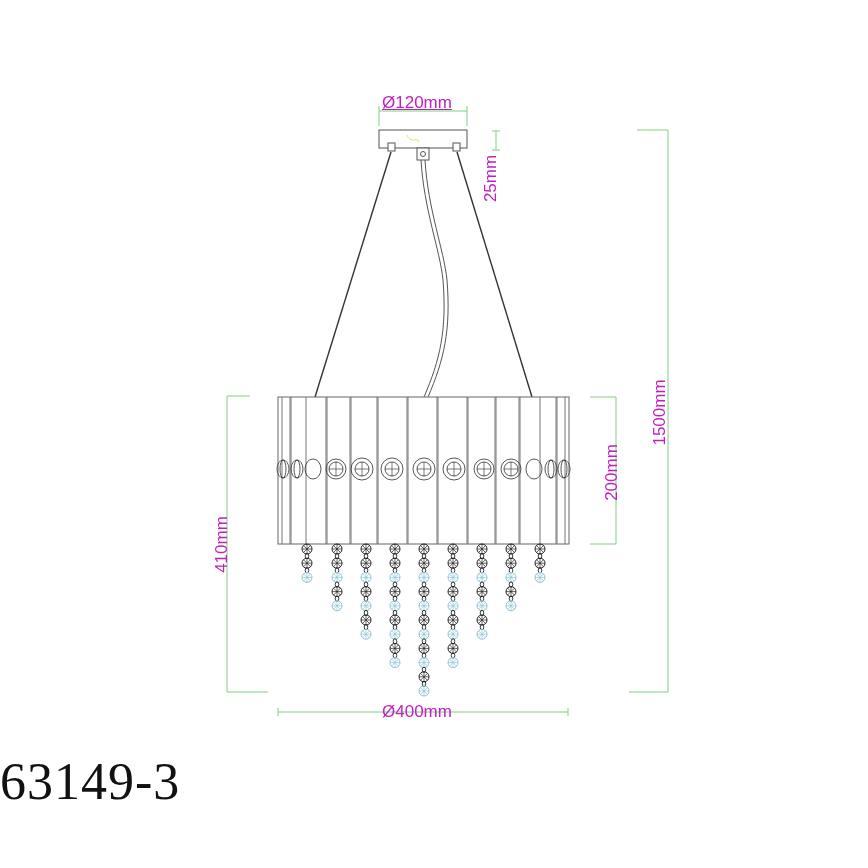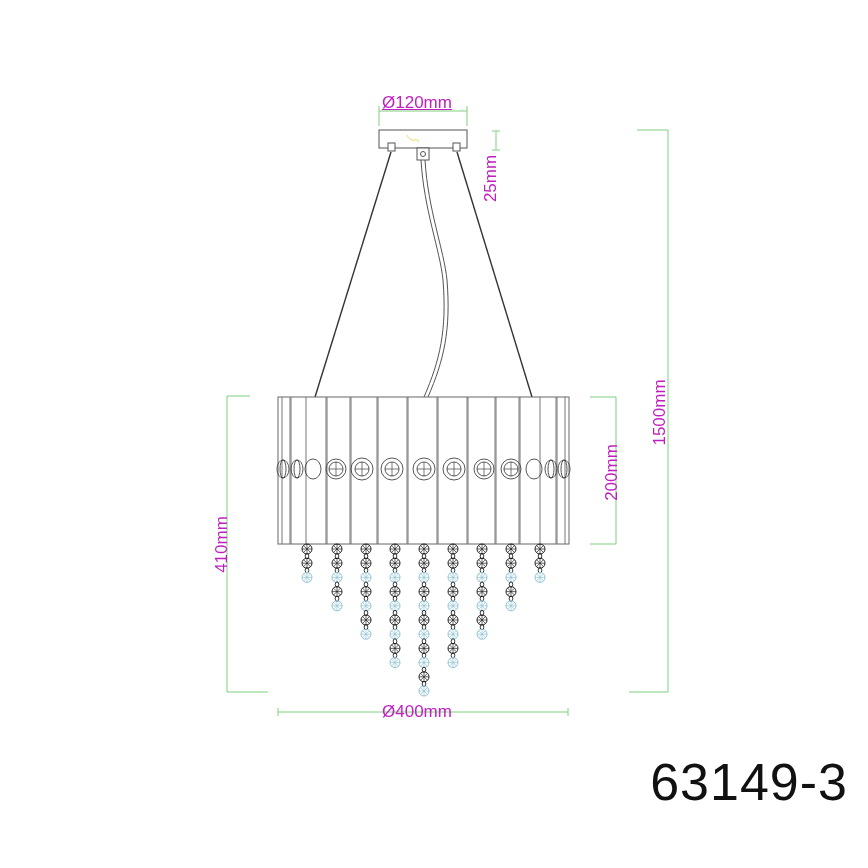--- a/index.html
+++ b/index.html
@@ -1,20 +1,20 @@
 <!DOCTYPE html>
 <html><head>
 <meta charset="utf-8">
 <style>
   html, body { margin: 0; padding: 0; background: #ffffff; }
   body { width: 868px; height: 868px; position: relative; overflow: hidden; font-family: "Liberation Sans", sans-serif; }
   #drawing { position: absolute; left: 0; top: 0; width: 868px; height: 868px; }
   .dim-text { position: absolute; color: #c020c0; font-family: "Liberation Sans", sans-serif; font-size: 17px; line-height: 1; white-space: nowrap; }
   .dim-text.vertical { transform: rotate(-90deg); transform-origin: center center; }
-  .model-number { position: absolute; left: 0; width: 848px; top: 752px; text-align: right; font-family: Liberation Sans, sans-serif; font-size: 52px; color: #111; letter-spacing: 1px; }
+  .model-number { position: absolute; left: 0; width: 848px; top: 752px; text-align: left; font-family: Liberation Serif, serif; font-size: 52px; color: #111; letter-spacing: 1px; }
 </style>
 </head>
 <body>
 
 <svg id="drawing" width="868" height="868" viewBox="0 0 868 868" xmlns="http://www.w3.org/2000/svg">
 
   <g stroke="#7fd07f" stroke-width="1" fill="none">
     <line x1="379" y1="111" x2="467" y2="111"></line>
     <line x1="379" y1="106" x2="379" y2="126"></line>
     <line x1="467" y1="106" x2="467" y2="126"></line>

